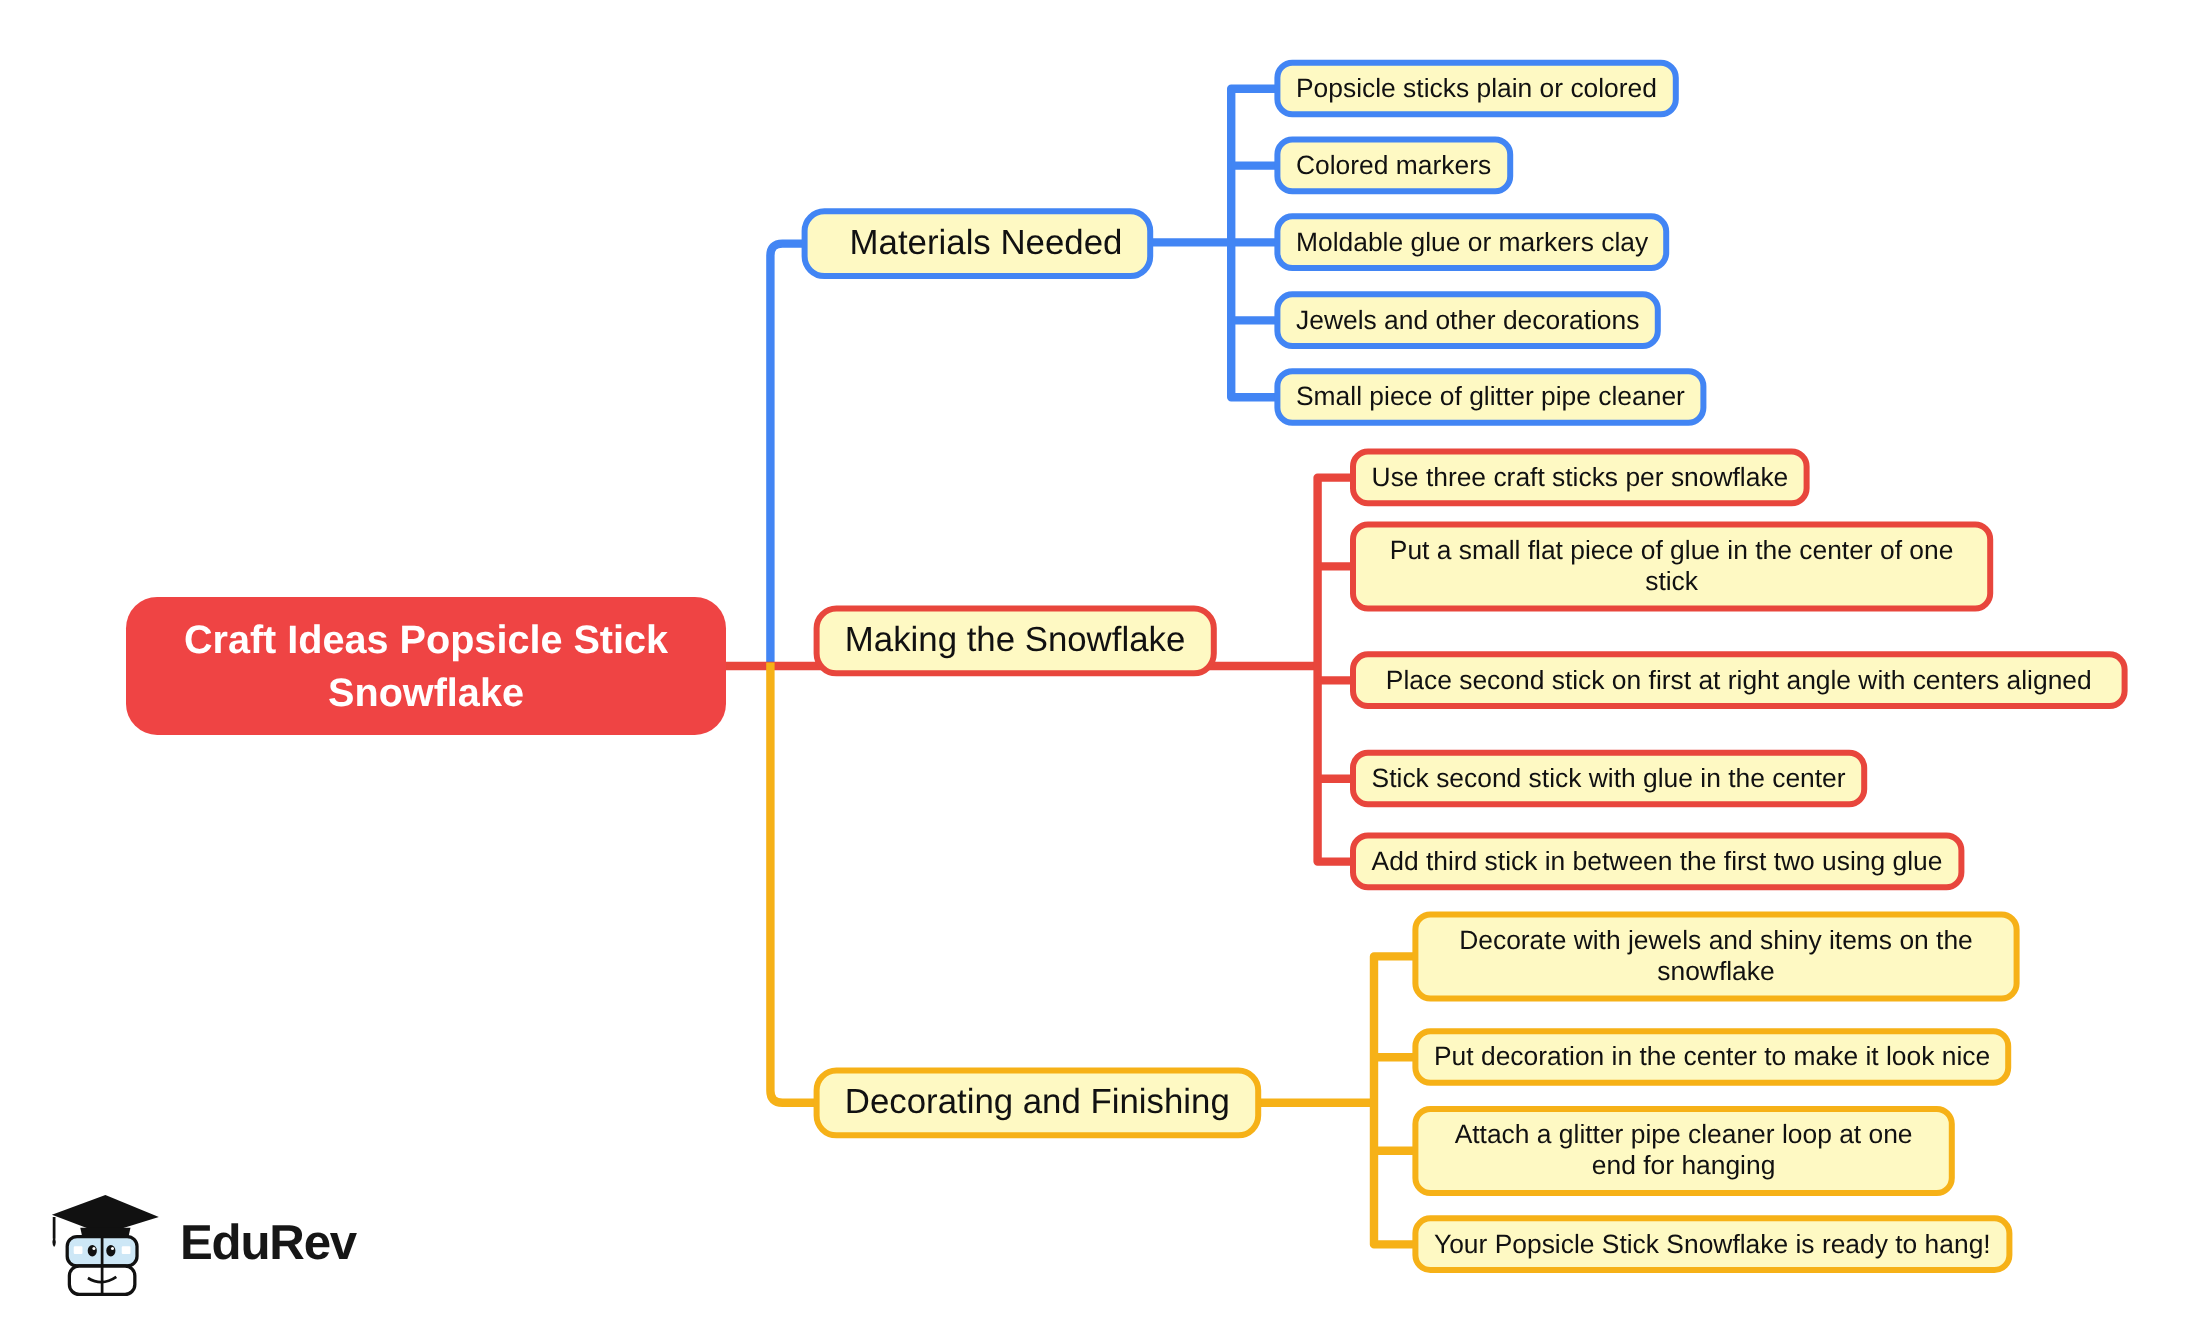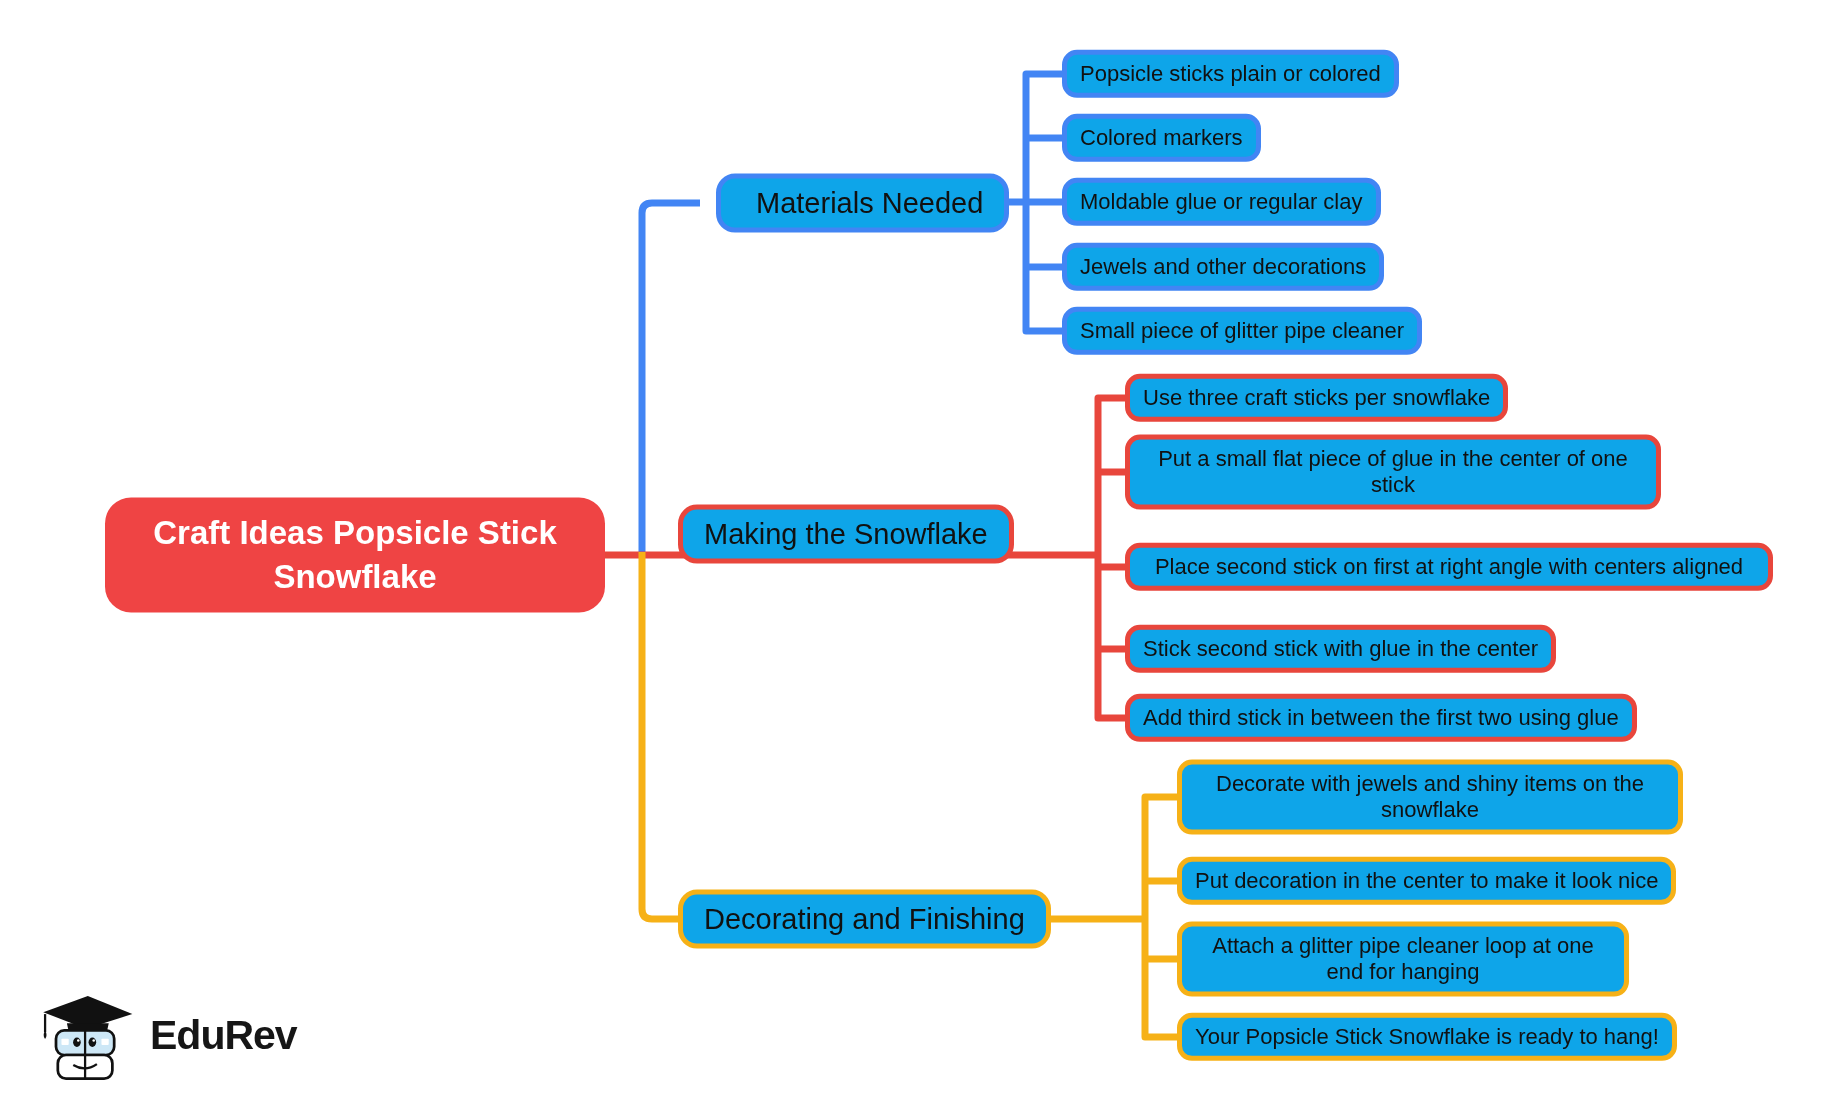--- a/index.html
+++ b/index.html
@@ -5,21 +5,21 @@
   html,body { margin:0; padding:0; background:#ffffff; }
   .canvas {
     position:relative; width:1821px; height:1111px; overflow:hidden;
     background:#ffffff;
     font-family:"Liberation Sans", sans-serif;
     color:#111111;
   }
   svg.connectors { position:absolute; left:0; top:0; z-index:1; }
   .node {
     position:absolute; z-index:2; box-sizing:border-box;
-    background:#0ea5e9; border-style:solid;
+    background:#fef9c3; border-style:solid;
     white-space:nowrap; transform:translateY(-50%);
     line-height:1.2;
   }
   .child-node {
     border-width:5px; border-radius:15px;
     font-size:22px; padding:6px 13px;
   }
   .child-node.wrap { white-space:normal; text-align:center; }
   .branch-node {
     border-width:5px; border-radius:19px;
@@ -70,24 +70,24 @@
       <path d="M642 552 V909 Q642 919 652 919 H700"></path>
       <path d="M1035 919 H1145"></path>
       <path d="M1185 797 H1145 V1037 H1185"></path>
       <path d="M1145 881 H1185"></path>
       <path d="M1145 959 H1185"></path>
     </g>
   </svg>
 
   <div class="root-node">Craft Ideas Popsicle Stick Snowflake</div>
 
-  <div class="node branch-node blue" style="left:716px; top:203px;padding-left:35px;">Materials Needed</div>
+  <div class="node branch-node blue" style="left:668px; top:203px;padding-left:35px;">Materials Needed</div>
   <div class="node child-node blue" style="left:1062px; top:74px;">Popsicle sticks plain or colored</div>
   <div class="node child-node blue" style="left:1062px; top:138px;">Colored markers</div>
-  <div class="node child-node blue" style="left:1062px; top:202px;">Moldable glue or regular clay</div>
+  <div class="node child-node blue" style="left:1062px; top:202px;">Moldable glue or markers clay</div>
   <div class="node child-node blue" style="left:1062px; top:267px;">Jewels and other decorations</div>
   <div class="node child-node blue" style="left:1062px; top:331px;">Small piece of glitter pipe cleaner</div>
 
   <div class="node branch-node red" style="left:678px; top:534px;">Making the Snowflake</div>
   <div class="node child-node red" style="left:1125px; top:398px;">Use three craft sticks per snowflake</div>
   <div class="node child-node red wrap" style="left:1125px; top:472px; width:536px;">Put a small flat piece of glue in the center of one stick</div>
   <div class="node child-node red wrap" style="left:1125px; top:567px; width:648px;">Place second stick on first at right angle with centers aligned</div>
   <div class="node child-node red" style="left:1125px; top:649px;">Stick second stick with glue in the center</div>
   <div class="node child-node red" style="left:1125px; top:718px;">Add third stick in between the first two using glue</div>
 

